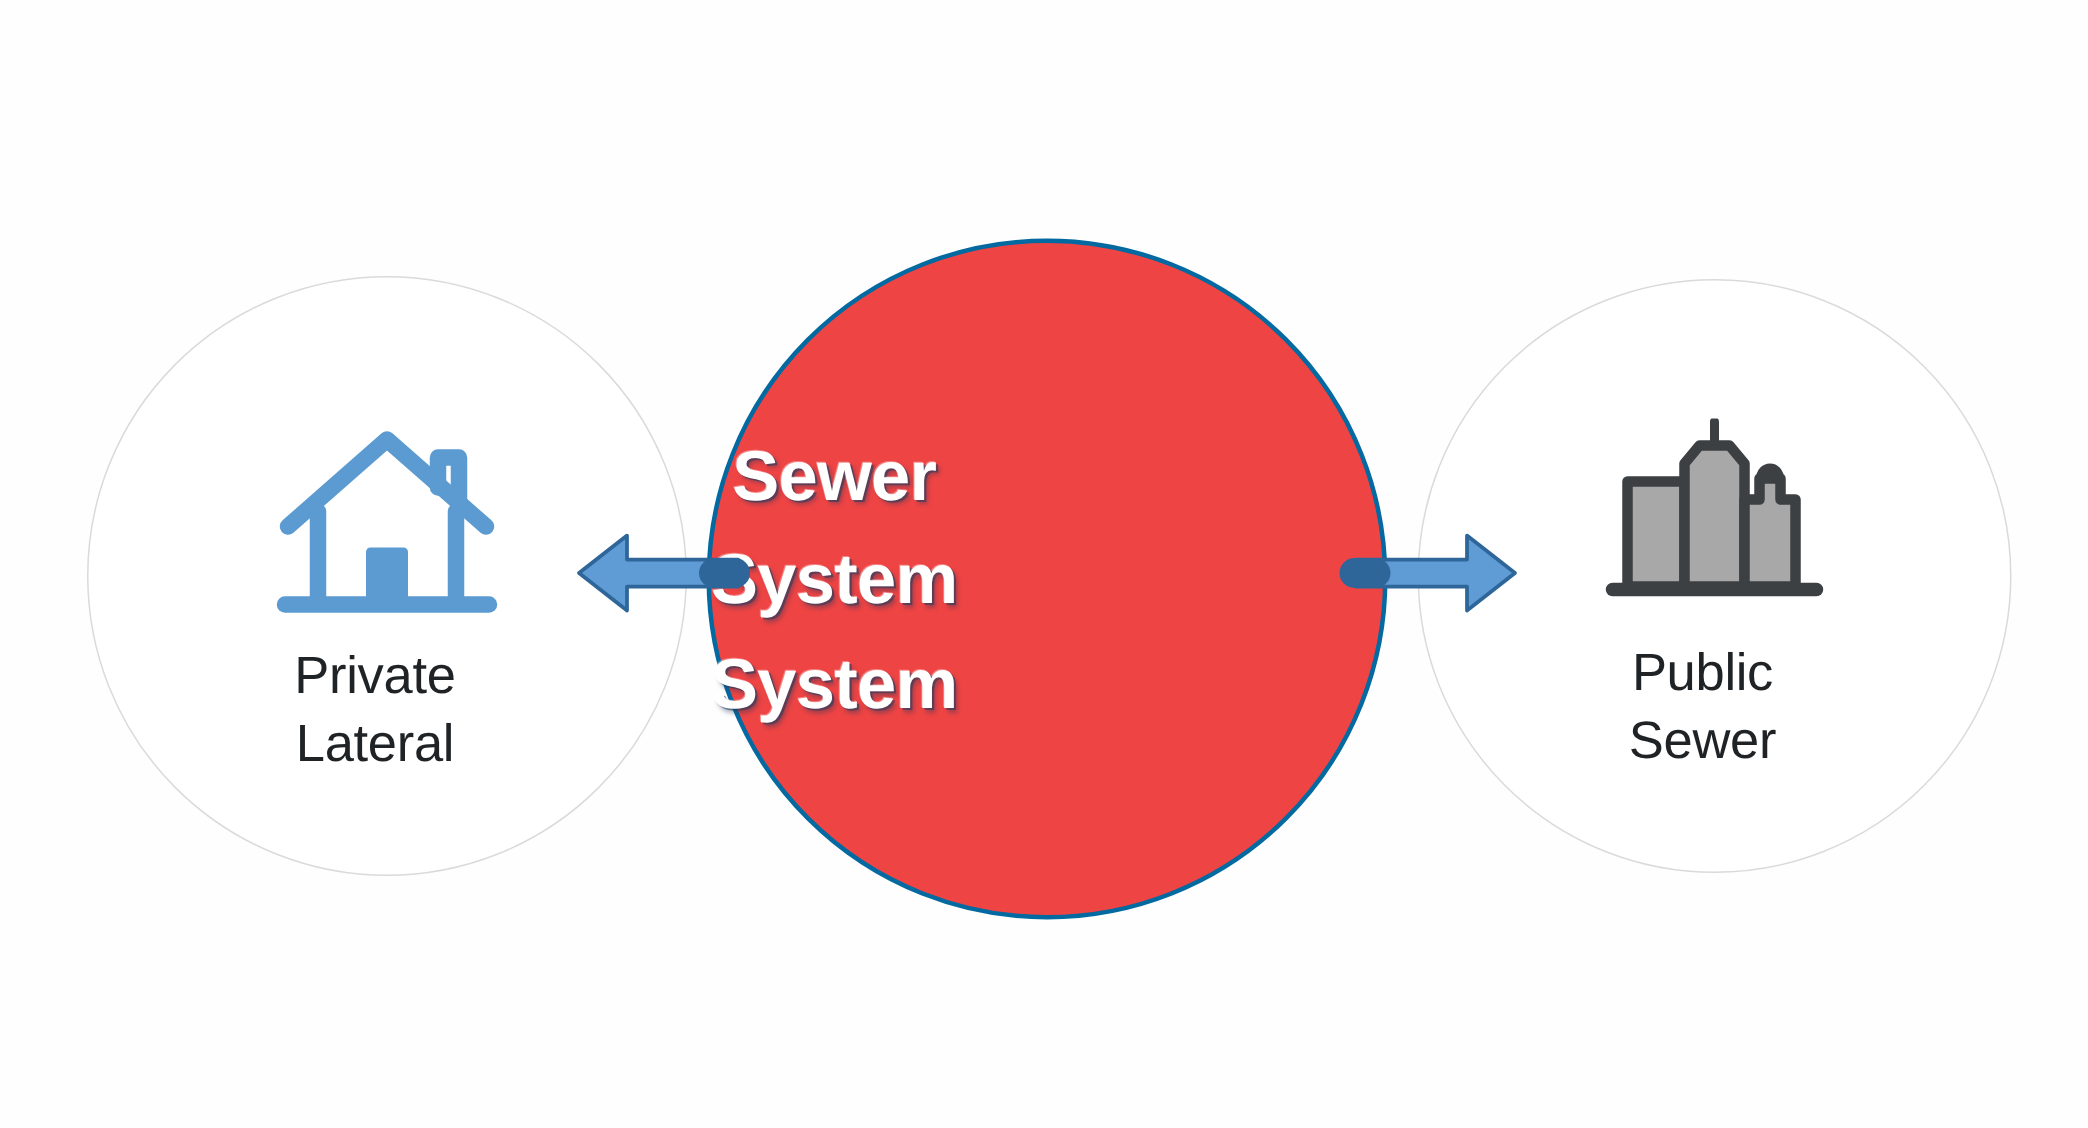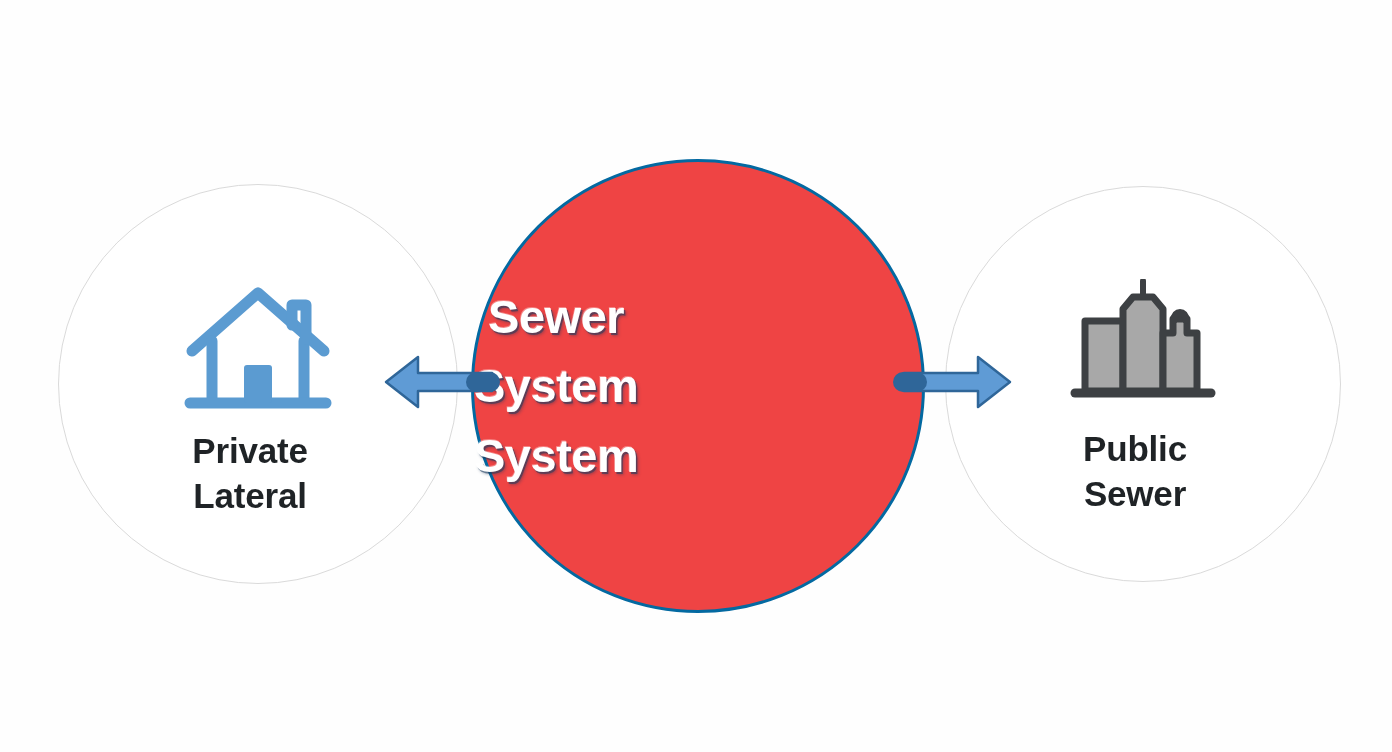--- a/index.html
+++ b/index.html
@@ -57,21 +57,21 @@
   .node-right .node-icon {
     top: 92px;
   }
   .node-label {
     position: absolute;
     left: 0;
     right: 16px;
     top: 244px;
     text-align: center;
     font-size: 35px;
-    font-weight: bold;
+    font-weight: normal;
     line-height: 1.28;
     color: #1f2326;
     letter-spacing: -0.2px;
     white-space: pre-line;
   }
   .node-right .node-label {
     top: 240px;
   }
 
   

